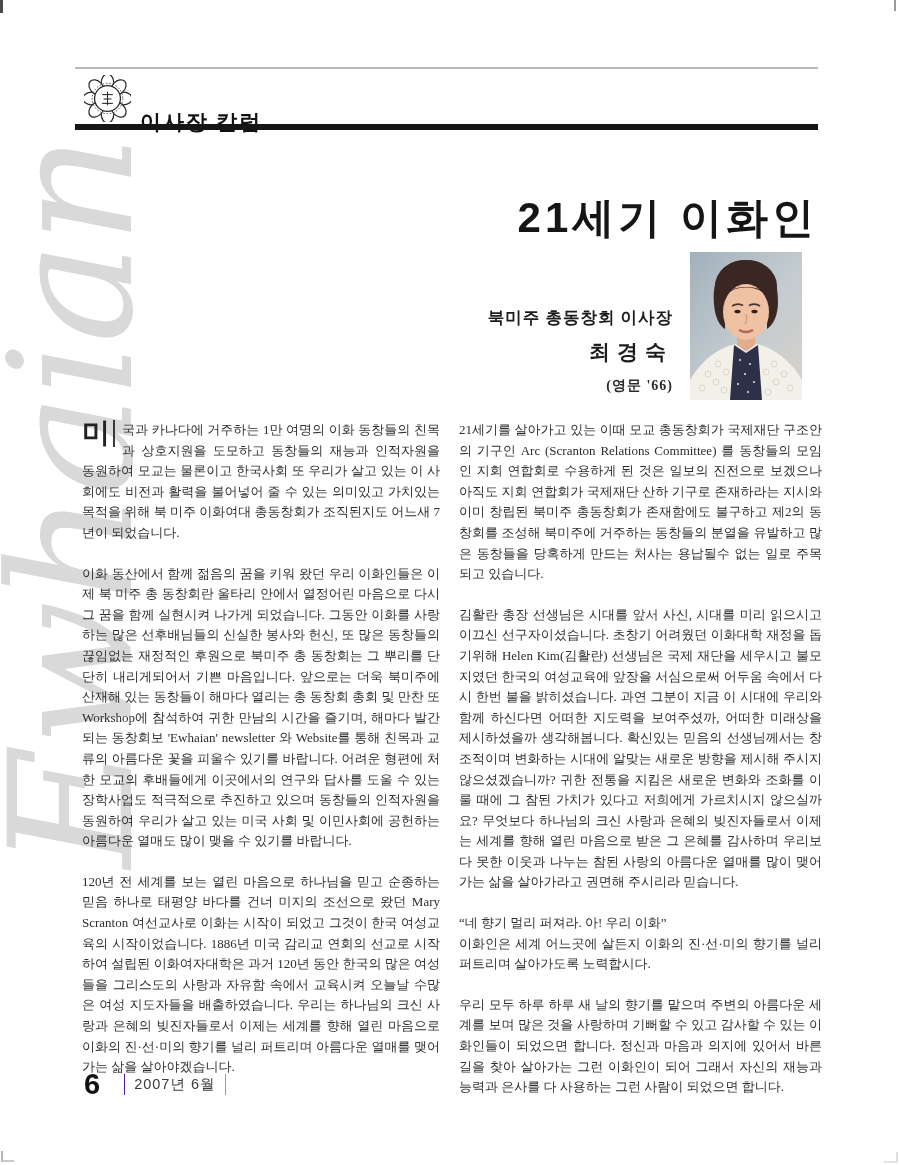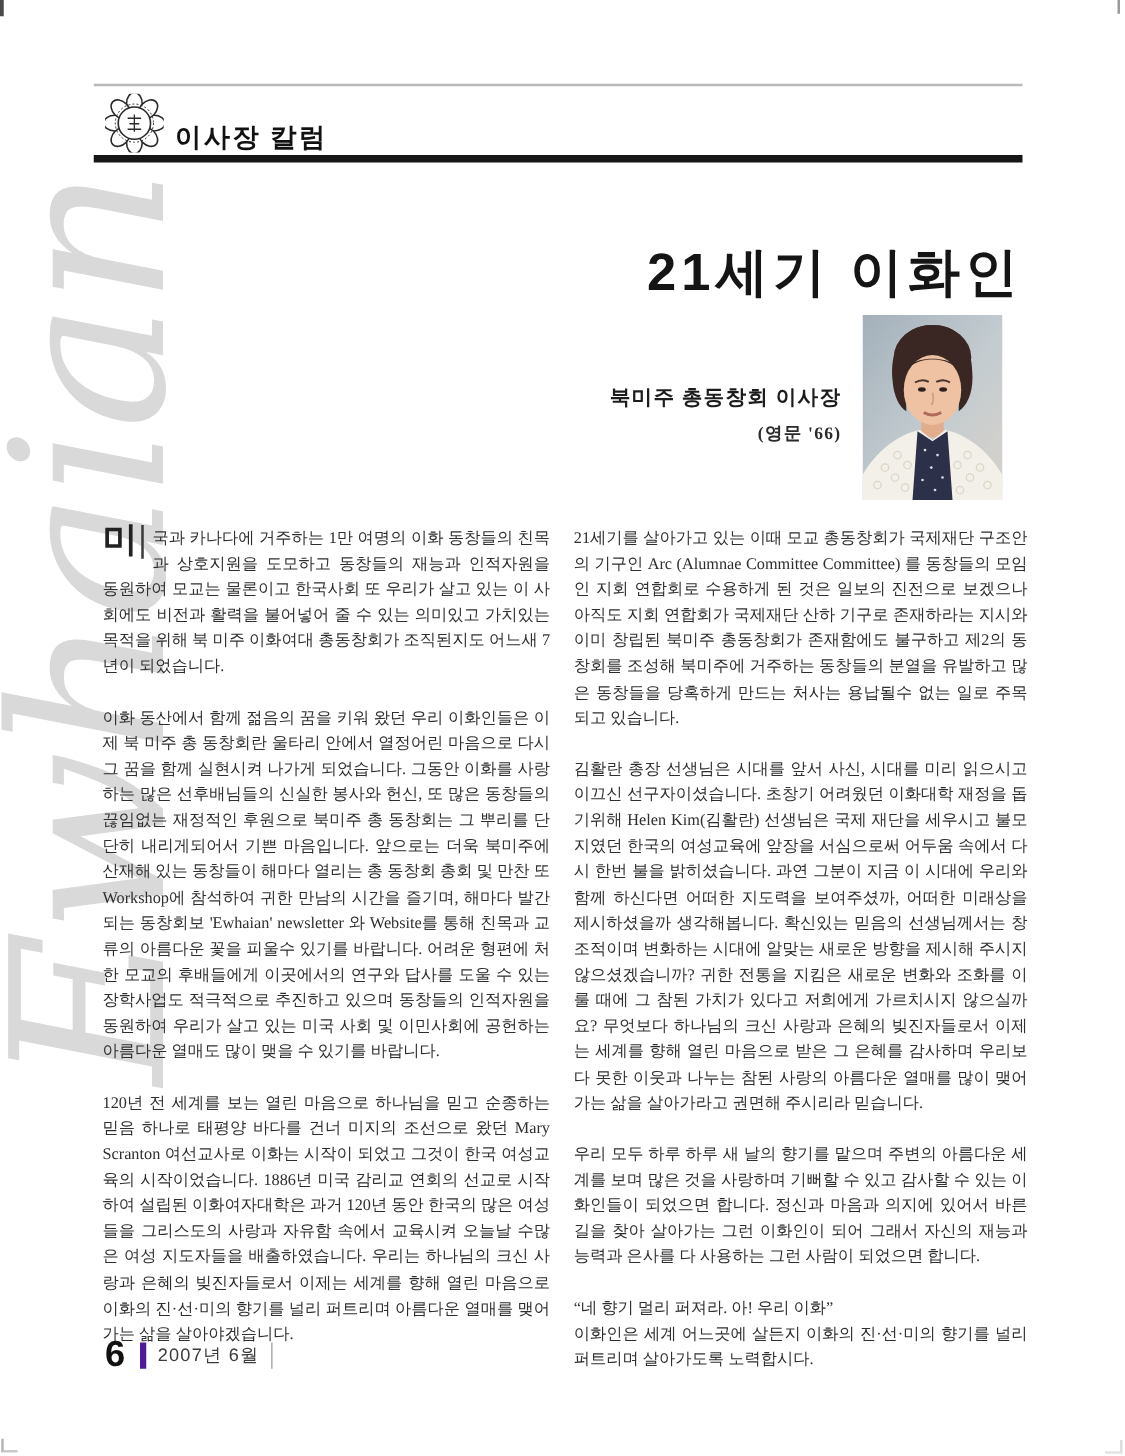--- a/index.html
+++ b/index.html
@@ -22,21 +22,21 @@
     font-family:"DejaVu Serif", serif; font-style:italic;
     font-size:170px; line-height:176px; color:#d9d9d9; letter-spacing:-2px;
     z-index:0; pointer-events:none; user-select:none;
   }
 
   
   .rule-thin { position:absolute; left:75px; top:67px; width:743px; height:2px; background:#b9b9b9; }
   .rule-thick{ position:absolute; left:75px; top:124px; width:743px; height:6px; background:#161616; }
   .seal { position:absolute; left:84px; top:75px; width:47px; height:47px; }
   .column-label {
-    position:absolute; left:140px; top:96px; font-size:21px; font-weight:bold;
+    position:absolute; left:140px; top:108px; font-size:21px; font-weight:bold;
     letter-spacing:2px; color:#111; font-family:"Liberation Serif", serif;
   }
 
   
   .title {
     position:absolute; left:75px; top:190px; width:743px; text-align:right;
     font-family:"Liberation Sans", sans-serif; font-weight:bold;
     font-size:42px; letter-spacing:4px; color:#151515; z-index:1;
   }
 
@@ -59,22 +59,22 @@
   .dropcap {
     float:left; font-size:28px; line-height:25px; font-weight:600; color:#222;
     margin:0 2px 0 0; font-family:"Liberation Serif", serif;
   }
   .dropcap-bar { float:left; width:2px; height:27px; background:#3a3a3a; margin:0 7px 0 1px; }
 
   
   .footer { position:absolute; left:84px; top:1068px; display:flex; align-items:center; z-index:1; }
   .page-number { font-family:"Liberation Sans", sans-serif; font-size:29px; font-weight:bold; color:#111; }
   .issue {
-    margin-left:12px; font-size:14.5px; color:#3c3c3c; letter-spacing:1px;
-    border-left:5px solid #4c1d95; border-right:1px solid #9c9c9c; padding:1px 9px;
+    margin-left:24px; font-size:14.5px; color:#3c3c3c; letter-spacing:1px;
+    border-left:1px solid #4c1d95; border-right:1px solid #9c9c9c; padding:1px 9px;
     font-family:"Liberation Sans", sans-serif;
   }
 </style>
 </head>
 <body>
 
 <div class="page">
 
   <div class="mark-tl"></div>
   <div class="mark-tr"></div>
@@ -108,20 +108,21 @@
       </g>
     </svg>
   </div>
   <div class="column-label">이사장 칼럼</div>
   <div class="rule-thick"></div>
 
   <div class="title">21세기 이화인</div>
 
   <div class="byline">
     <div class="byline-role">북미주 총동창회 이사장</div>
+    <div class="byline-name">최경숙</div>
     <div class="byline-note">(영문 '66)</div>
   </div>
 
   <div class="photo">
     <svg viewBox="0 0 112 148" aria-hidden="true">
       <defs>
         <linearGradient id="pbg" x1="0" y1="0" x2="1" y2="1">
           <stop offset="0" stop-color="#a3b0ba"></stop>
           <stop offset="0.55" stop-color="#c4ccd0"></stop>
           <stop offset="1" stop-color="#d8d2ca"></stop>
@@ -175,25 +176,25 @@
     </svg>
   </div>
 
   <div class="columns">
     <div class="col col-left">
       <p><span class="dropcap">미</span><span class="dropcap-bar"></span><span>국과 카나다에 거주하는 1만 여명의 이화 동창들의 친목과 상호지원을 도모하고 동창들의 재능과 인적자원을 동원하여 모교는 물론이고 한국사회 또 우리가 살고 있는 이 사회에도 비전과 활력을 불어넣어 줄 수 있는 의미있고 가치있는 목적을 위해 북 미주 이화여대 총동창회가 조직된지도 어느새 7년이 되었습니다.</span></p>
       <p>이화 동산에서 함께 젊음의 꿈을 키워 왔던 우리 이화인들은 이제 북 미주 총 동창회란 울타리 안에서 열정어린 마음으로 다시 그 꿈을 함께 실현시켜 나가게 되었습니다.  그동안 이화를 사랑하는 많은 선후배님들의 신실한 봉사와 헌신, 또 많은 동창들의 끊임없는 재정적인 후원으로 북미주 총 동창회는 그 뿌리를 단단히 내리게되어서 기쁜 마음입니다.  앞으로는 더욱 북미주에 산재해 있는 동창들이 해마다 열리는 총 동창회 총회 및 만찬 또 Workshop에 참석하여 귀한 만남의 시간을 즐기며, 해마다 발간되는 동창회보 'Ewhaian' newsletter 와 Website를 통해 친목과 교류의 아름다운 꽃을 피울수 있기를 바랍니다.  어려운 형편에 처한 모교의 후배들에게 이곳에서의 연구와 답사를 도울 수 있는 장학사업도 적극적으로 추진하고 있으며 동창들의 인적자원을 동원하여 우리가 살고 있는 미국 사회 및 이민사회에 공헌하는 아름다운 열매도 많이 맺을 수 있기를 바랍니다.</p>
       <p>120년 전 세계를 보는 열린 마음으로 하나님을 믿고 순종하는 믿음 하나로 태평양 바다를 건너 미지의 조선으로 왔던 Mary Scranton 여선교사로 이화는 시작이 되었고 그것이 한국 여성교육의 시작이었습니다. 1886년 미국 감리교 연회의 선교로 시작하여 설립된 이화여자대학은 과거 120년 동안 한국의 많은 여성들을 그리스도의 사랑과 자유함 속에서 교육시켜 오늘날 수많은 여성 지도자들을 배출하였습니다. 우리는 하나님의 크신 사랑과 은혜의 빚진자들로서 이제는 세계를 향해 열린 마음으로 이화의 진·선·미의 향기를 널리 퍼트리며 아름다운 열매를 맺어가는 삶을 살아야겠습니다.</p>
     </div>
     <div class="col col-right">
-      <p>21세기를 살아가고 있는 이때 모교 총동창회가 국제재단 구조안의 기구인 Arc (Alumnae Committee Committee) 를 동창들의 모임인 지회 연합회로 수용하게 된 것은 일보의 진전으로 보겠으나 아직도 지회 연합회가 국제재단 산하 기구로 존재하라는 지시와 이미 창립된 북미주 총동창회가 존재함에도 불구하고 제2의 동창회를 조성해 북미주에 거주하는 동창들의 분열을 유발하고 많은 동창들을 당혹하게 만드는 처사는 용납될수 없는 일로 주목되고 있습니다.</p>
+      <p>21세기를 살아가고 있는 이때 모교 총동창회가 국제재단 구조안의 기구인 Arc (Scranton Relations Committee) 를 동창들의 모임인 지회 연합회로 수용하게 된 것은 일보의 진전으로 보겠으나 아직도 지회 연합회가 국제재단 산하 기구로 존재하라는 지시와 이미 창립된 북미주 총동창회가 존재함에도 불구하고 제2의 동창회를 조성해 북미주에 거주하는 동창들의 분열을 유발하고 많은 동창들을 당혹하게 만드는 처사는 용납될수 없는 일로 주목되고 있습니다.</p>
       <p>김활란 총장 선생님은 시대를 앞서 사신, 시대를 미리 읽으시고 이끄신 선구자이셨습니다.  초창기 어려웠던 이화대학 재정을 돕기위해 Helen Kim(김활란) 선생님은 국제 재단을 세우시고 불모지였던 한국의 여성교육에 앞장을 서심으로써 어두움 속에서 다시 한번 불을 밝히셨습니다.  과연 그분이 지금 이 시대에 우리와 함께 하신다면 어떠한 지도력을 보여주셨까, 어떠한 미래상을 제시하셨을까 생각해봅니다.  확신있는 믿음의 선생님께서는 창조적이며 변화하는 시대에 알맞는 새로운 방향을 제시해 주시지 않으셨겠습니까? 귀한 전통을 지킴은 새로운 변화와 조화를 이룰 때에 그 참된 가치가 있다고 저희에게 가르치시지  않으실까요? 무엇보다 하나님의 크신 사랑과 은혜의 빚진자들로서 이제는 세계를 향해 열린 마음으로 받은 그 은혜를 감사하며 우리보다 못한 이웃과 나누는 참된 사랑의 아름다운 열매를 많이 맺어가는 삶을 살아가라고 권면해 주시리라 믿습니다.</p>
-      <p>우리 모두 하루 하루 새 날의 향기를 맡으며 주변의 아름다운 세계를 보며 많은 것을 사랑하며 기뻐할 수 있고 감사할 수 있는 이화인들이 되었으면 합니다. 정신과 마음과 의지에 있어서 바른 길을 찾아 살아가는 그런 이화인이 되어 그래서 자신의 재능과 능력과 은사를 다 사용하는 그런 사람이 되었으면 합니다.</p>
       <p>“네 향기 멀리 퍼져라. 아! 우리 이화”
 이화인은 세계 어느곳에 살든지 이화의 진·선·미의 향기를 널리 퍼트리며 살아가도록 노력합시다.</p>
+      <p>우리 모두 하루 하루 새 날의 향기를 맡으며 주변의 아름다운 세계를 보며 많은 것을 사랑하며 기뻐할 수 있고 감사할 수 있는 이화인들이 되었으면 합니다. 정신과 마음과 의지에 있어서 바른 길을 찾아 살아가는 그런 이화인이 되어 그래서 자신의 재능과 능력과 은사를 다 사용하는 그런 사람이 되었으면 합니다.</p>
     </div>
   </div>
 
   <div class="footer">
     <span class="page-number">6</span>
     <span class="issue">2007년 6월</span>
   </div>
 
 </div>
 

